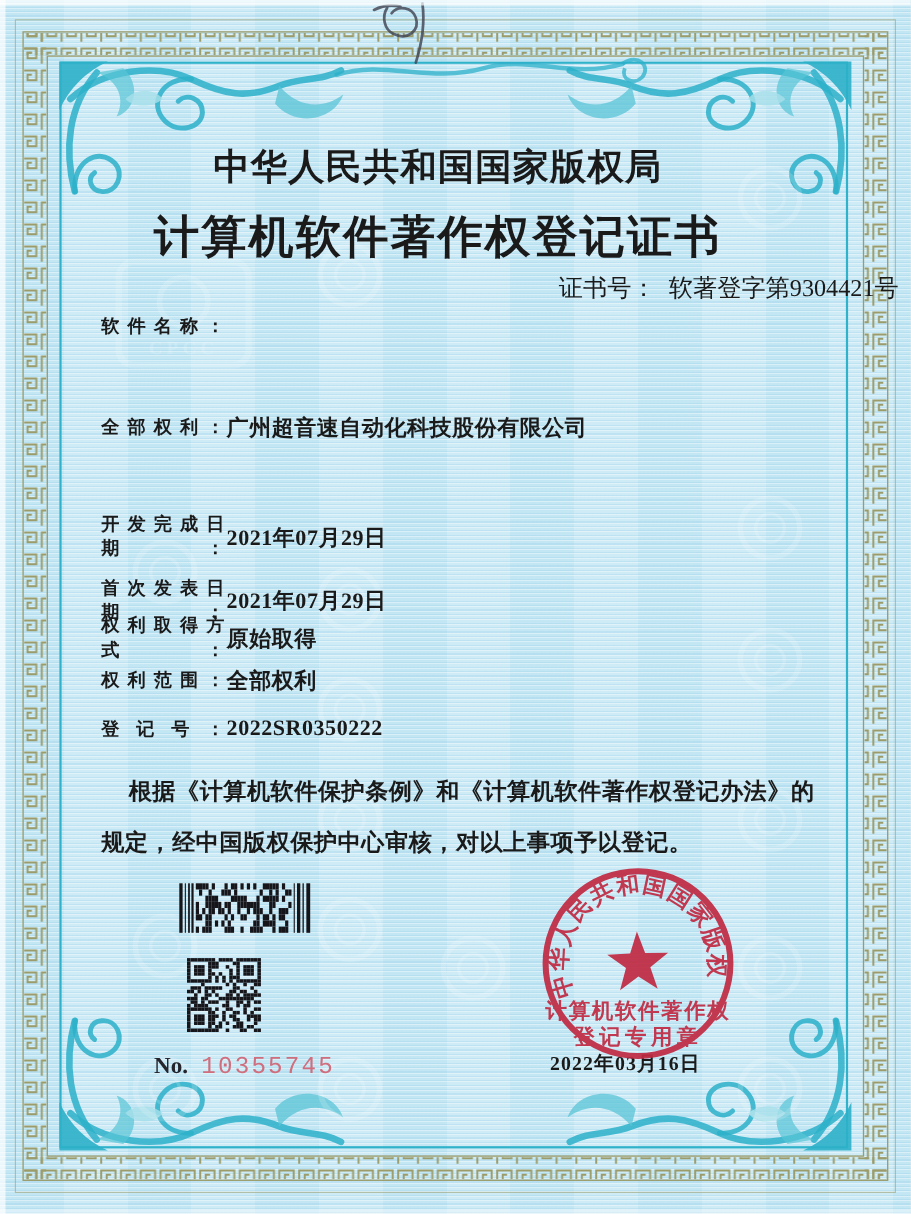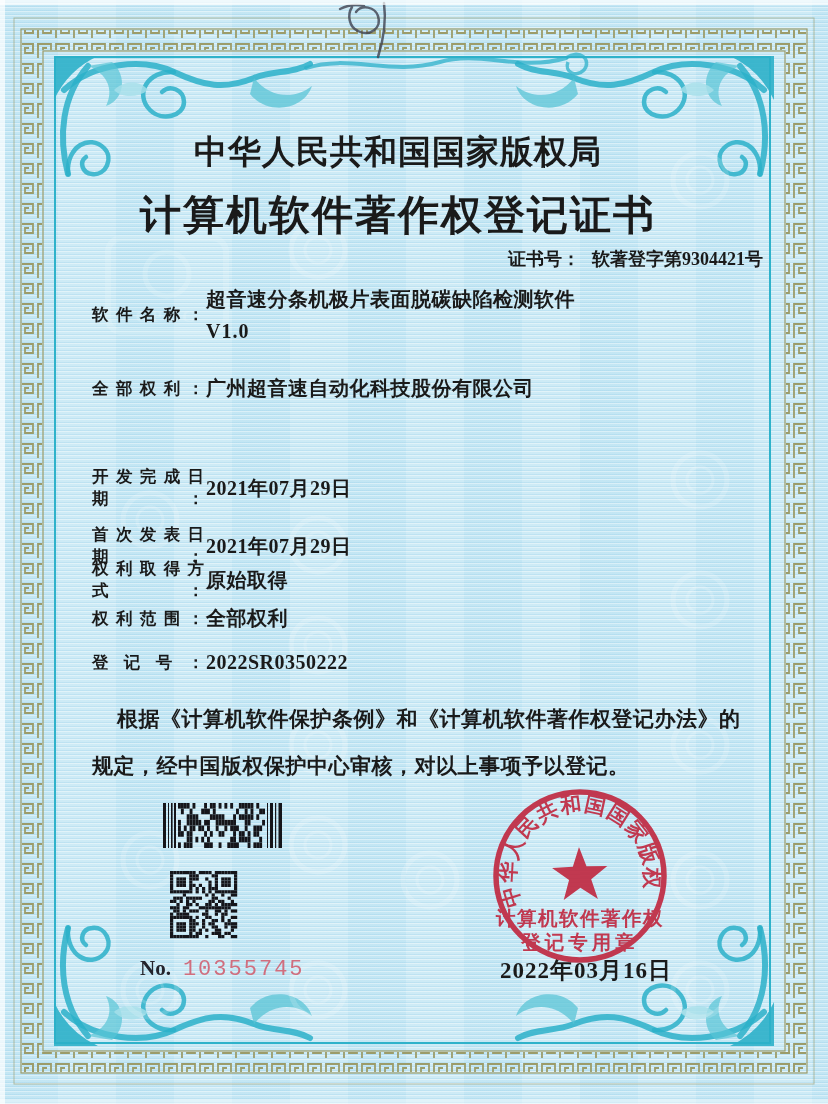--- a/index.html
+++ b/index.html
@@ -9,32 +9,32 @@
     background-image:
       repeating-linear-gradient(0deg, rgba(255,255,255,.38) 0 1px, rgba(126,193,226,.20) 1px 2px, rgba(255,255,255,0) 2px 4px),
       repeating-linear-gradient(90deg, rgba(148,208,234,.10) 0 58px, rgba(255,255,255,.09) 58px 116px);
     font-family:"Liberation Serif", serif; color:#1a1a1a;}
   svg.layer{position:absolute;left:0;top:0;width:828px;height:1104px;pointer-events:none;}
   #bg-svg{z-index:0;}
   #fg-svg{z-index:3;}
   .txt{position:absolute;z-index:2;white-space:nowrap;}
   .authority{top:130px;left:0;width:828px;text-align:center;font-size:33px;font-weight:bold;letter-spacing:1px;transform:translateX(-16px);}
   .cert-title{top:188px;left:0;width:796px;text-align:center;font-size:41px;font-weight:bold;letter-spacing:2px;}
-  .cert-no{top:247px;left:508px;font-size:18px;font-weight:bold;display:flex;gap:12px;}
+  .cert-no{top:247px;left:508px;font-size:22px;font-weight:normal;display:flex;gap:12px;}
   .row{position:absolute;left:92px;display:flex;align-items:center;z-index:2;}
   .lbl{display:inline-block;width:112px;font-size:16.5px;font-weight:bold;text-align:justify;text-align-last:justify;white-space:normal;}
   .val{margin-left:2px;font-size:20px;font-weight:bold;letter-spacing:.5px;}
   .val .l2{display:block;margin-top:7px;letter-spacing:1px;}
   .r1{top:286px;}.r2{top:375px;}.r3{top:466px;}.r4{top:524px;}.r5{top:558px;}.r6{top:605px;}.r7{top:651px;}
   .statement{position:absolute;z-index:2;left:92px;top:696px;width:658px;font-size:21px;line-height:47px;
     text-indent:25px;font-weight:bold;white-space:normal;letter-spacing:.5px;}
   .serial{top:956px;left:140px;display:flex;align-items:baseline;gap:12px;}
   .serial .no-label{font-size:21px;font-weight:bold;color:#24242c;}
   .serial .no-value{font-family:"Liberation Mono", monospace;font-size:22px;color:#d06e7e;letter-spacing:2px;}
-  .issue-date{top:955px;left:500px;font-size:23px;font-weight:bold;letter-spacing:1px;}
+  .issue-date{top:955px;left:500px;font-size:18px;font-weight:bold;letter-spacing:1px;}
   .edge{position:absolute;z-index:4;background:#ffffff;pointer-events:none;}
   .edge.l{left:0;top:0;width:5px;height:1104px;opacity:.7;}
   .edge.t{left:0;top:0;width:828px;height:5px;opacity:.7;}
   .edge.b{left:0;top:1100px;width:828px;height:4px;opacity:.4;}
 </style>
 </head>
 <body>
 
 <div class="page">
 
@@ -121,24 +121,20 @@
   <div class="txt authority">中华人民共和国国家版权局</div>
   <div class="txt cert-title">计算机软件著作权登记证书</div>
 
   <div class="txt cert-no">
     <span>证书号：</span>
     <span>软著登字第9304421号</span>
   </div>
 
   <div class="row r1">
     <span class="lbl">软件名称：</span>
-    <span class="val">
-      <span>超音速分条机极片表面脱碳缺陷检测软件</span>
-      <span class="l2">V1.0</span>
-    </span>
   </div>
   <div class="row r2">
     <span class="lbl">全部权利：</span>
     <span class="val">广州超音速自动化科技股份有限公司</span>
   </div>
   <div class="row r3">
     <span class="lbl">开发完成日期：</span>
     <span class="val">2021年07月29日</span>
   </div>
   <div class="row r4">

